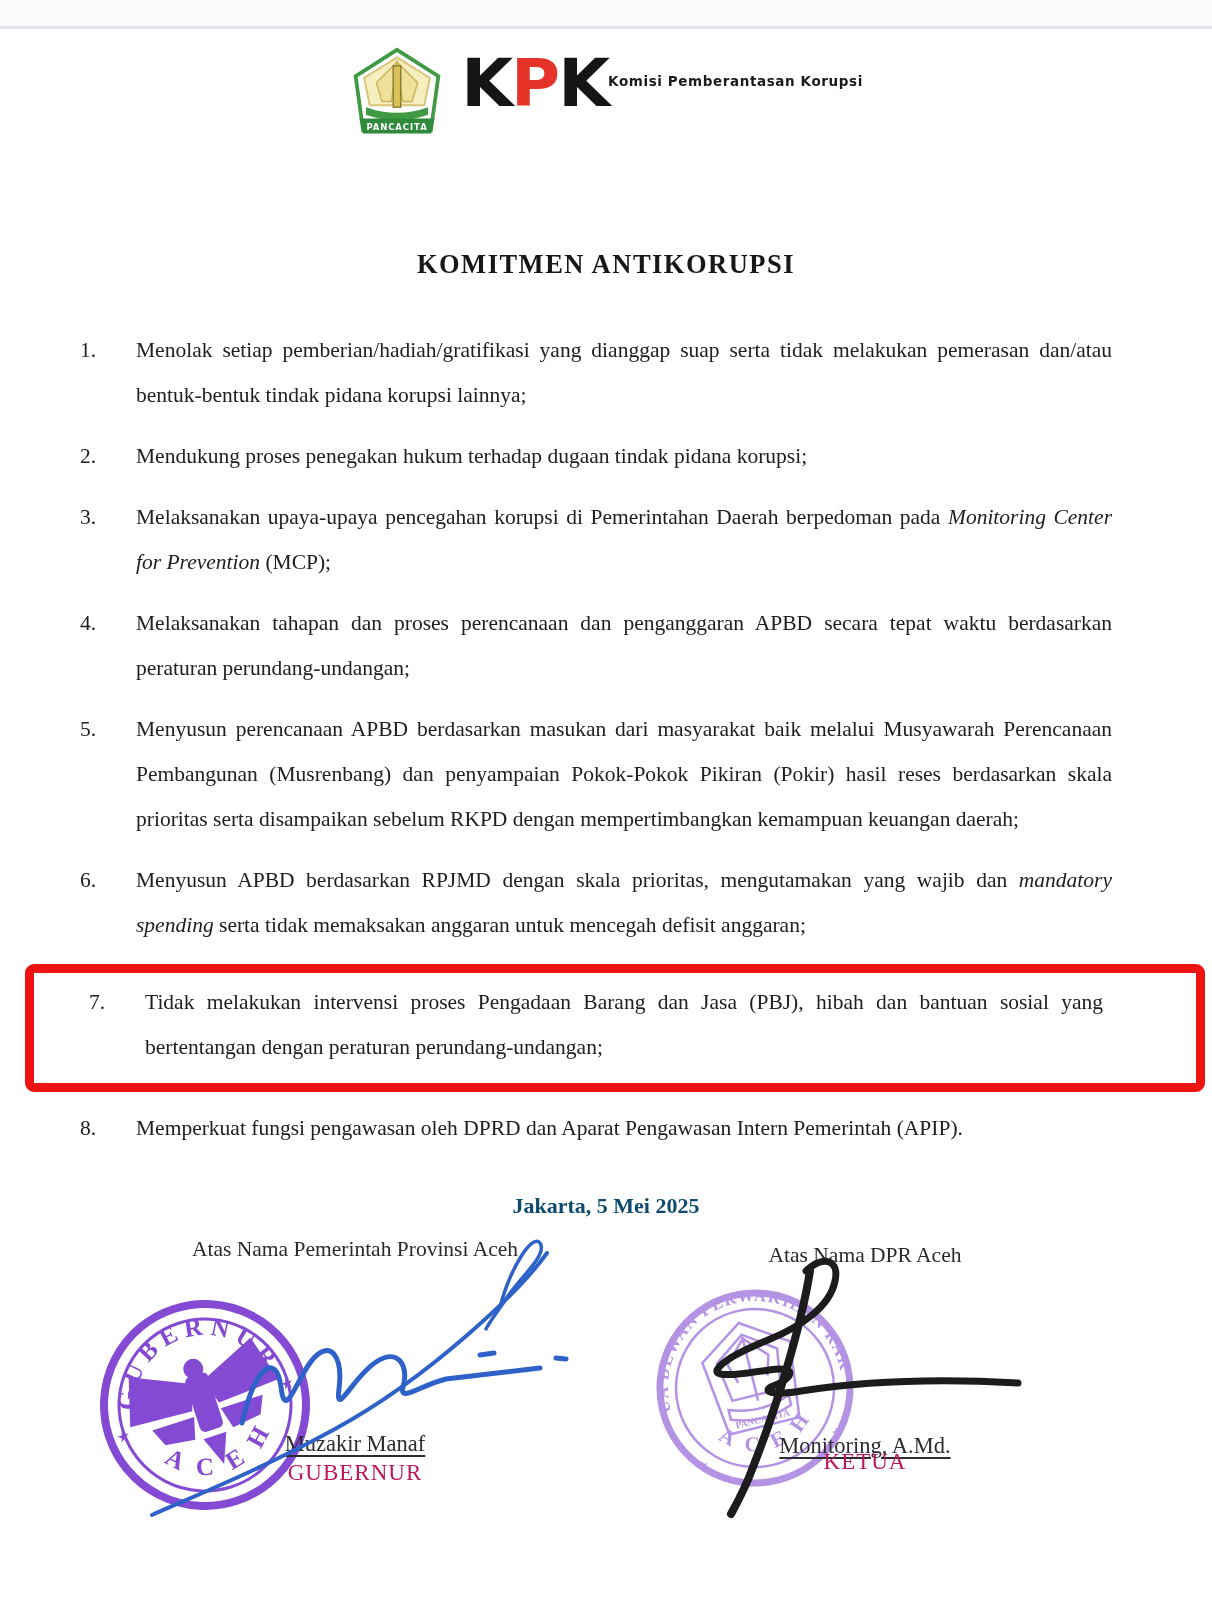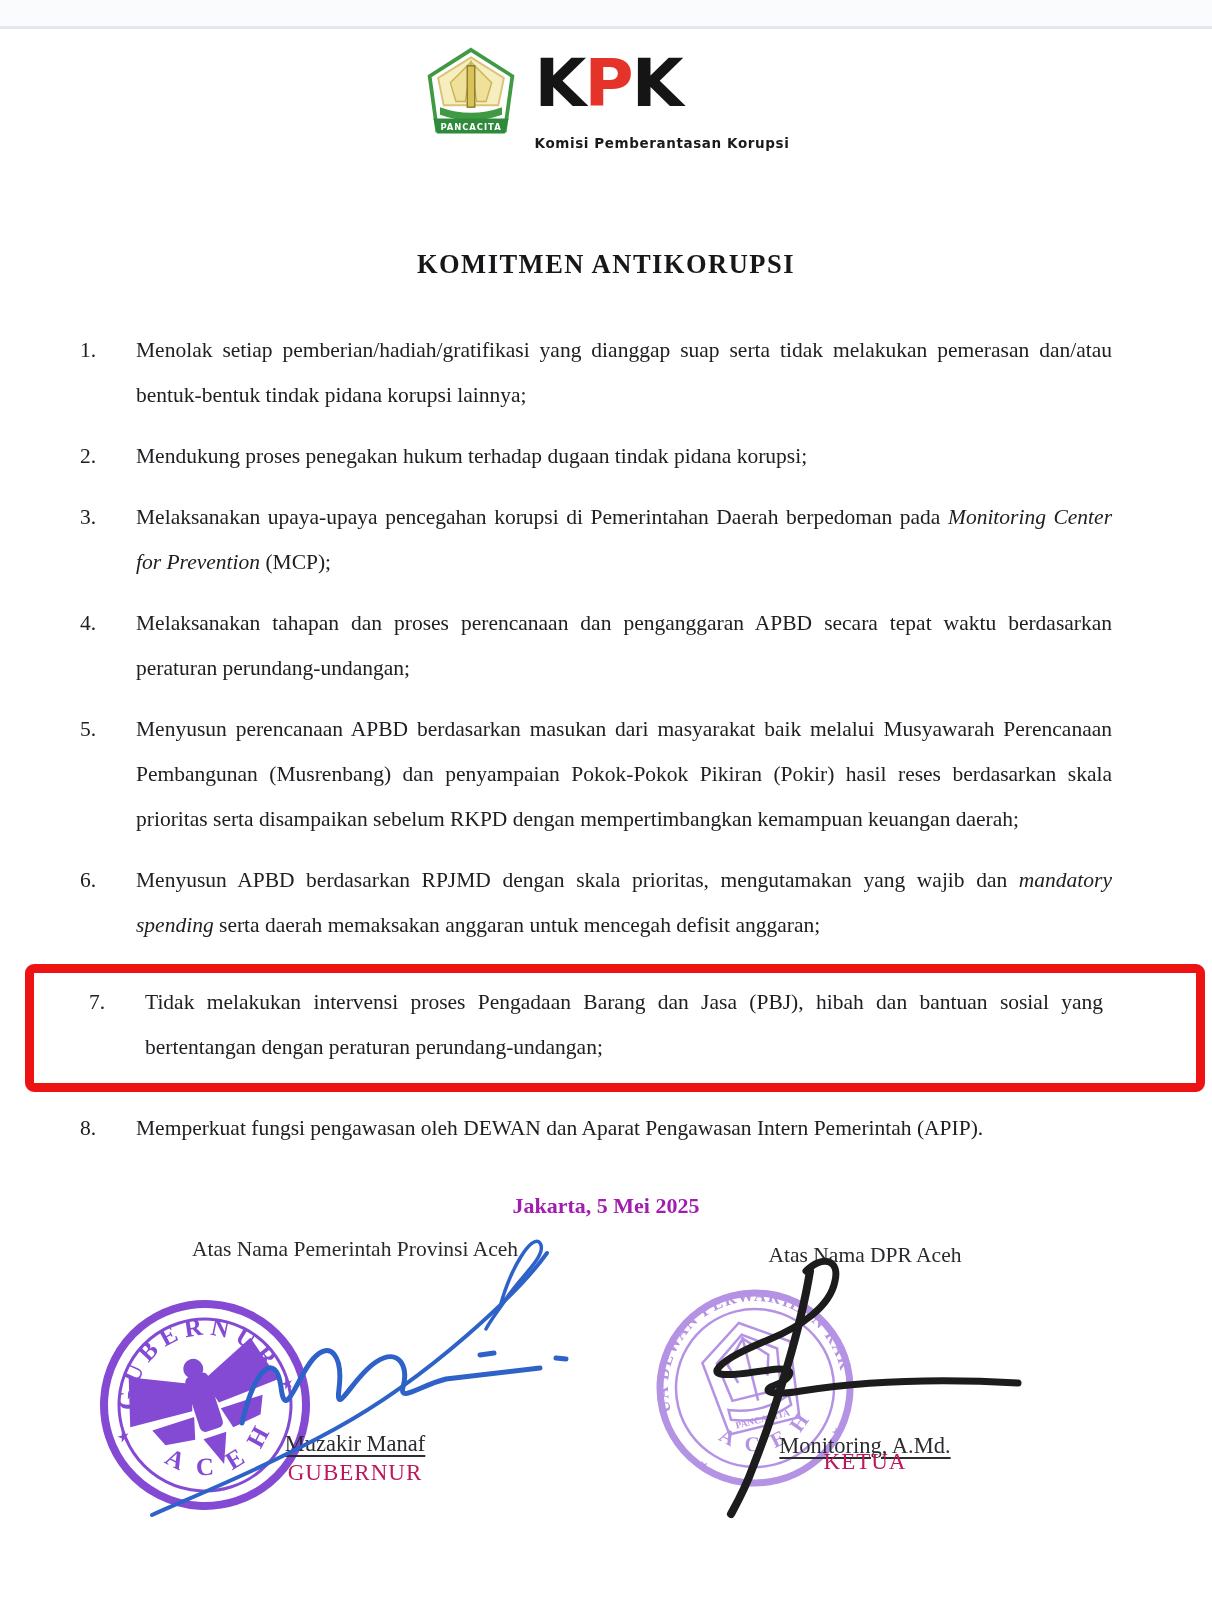--- a/index.html
+++ b/index.html
@@ -13,21 +13,21 @@
   }
   html,body{margin:0;padding:0;background:#fff;}
   .page{
     position:relative;width:1212px;height:1600px;background:#fff;overflow:hidden;
     font-family:"Liberation Serif",serif;color:var(--ink);
   }
   .scan-band{height:26px;background:#fafbfd;border-bottom:3px solid #e2e6ee;}
   
   .logo-row{display:flex;justify-content:center;align-items:flex-start;gap:16px;padding-top:18px;height:104px;}
   .crest{flex:0 0 auto;}
-  .wordmark{display:flex;flex-direction:column;align-items:flex-start;padding-top:6px;}
+  .wordmark{display:flex;flex-direction:row;align-items:flex-start;padding-top:6px;}
   .kpk-letters{font-family:"DejaVu Sans",sans-serif;font-weight:800;font-size:67px;line-height:0.93;letter-spacing:-2px;transform:scaleY(0.97);}
   .kpk-letters .p{color:var(--kpk-red);}
   .kpk-letters .k{color:#151515;}
   .kpk-tagline{font-family:"DejaVu Sans",sans-serif;font-weight:bold;font-size:13.5px;letter-spacing:.6px;color:#1a1a1a;margin-top:20px;white-space:nowrap;}
   
   .doc-title{
     text-align:center;font-weight:bold;font-size:26.5px;letter-spacing:1.5px;
     margin-top:98px;color:#17171a;
   }
   
@@ -35,21 +35,21 @@
   .item{display:flex;font-size:21.5px;line-height:45px;margin-bottom:16px;text-align:justify;color:#202024;}
   .item .num{flex:0 0 56px;}
   .item .itext{flex:1 1 auto;}
   .item.highlight{
     border:9px solid var(--highlight-red);
     border-radius:9px;
     margin:4px -93px 14px -55px;
     padding:7px 93px 13px 55px;
   }
   
-  .dateline{text-align:center;font-size:22px;font-weight:600;margin-top:42px;color:#a21caf;}
+  .dateline{text-align:center;font-size:22px;font-weight:600;margin-top:42px;color:#0c4a6e;}
   
   .sign-area{position:relative;height:319px;margin-top:8px;}
   .sig-head{position:absolute;text-align:center;font-size:21.5px;color:#2a2a2e;}
   .sig-head.left{left:130px;width:450px;top:10px;}
   .sig-head.right{left:640px;width:450px;top:16px;}
   .sig-name{position:absolute;text-align:center;font-size:22.5px;color:#2c2c30;z-index:3;}
   .sig-name .nm{text-decoration:underline;text-underline-offset:4px;}
   .sig-name.left{left:130px;width:450px;top:204px;}
   .sig-name.right{left:640px;width:450px;top:206px;}
   .sig-role{position:absolute;text-align:center;font-size:23px;letter-spacing:1px;color:#be185d;z-index:3;}
@@ -107,31 +107,31 @@
       <span class="itext"><span>Melaksanakan tahapan dan proses perencanaan dan penganggaran APBD secara tepat waktu berdasarkan peraturan perundang-undangan;</span></span>
     </div>
 
     <div class="item">
       <span class="num">5.</span>
       <span class="itext"><span>Menyusun perencanaan APBD berdasarkan masukan dari masyarakat baik melalui Musyawarah Perencanaan Pembangunan (Musrenbang) dan penyampaian Pokok-Pokok Pikiran (Pokir) hasil reses berdasarkan skala prioritas serta disampaikan sebelum RKPD dengan mempertimbangkan kemampuan keuangan daerah;</span></span>
     </div>
 
     <div class="item">
       <span class="num">6.</span>
-      <span class="itext"><span>Menyusun APBD berdasarkan RPJMD dengan skala prioritas, mengutamakan yang wajib dan </span><i>mandatory spending</i><span> serta daerah memaksakan anggaran untuk mencegah defisit anggaran;</span></span>
+      <span class="itext"><span>Menyusun APBD berdasarkan RPJMD dengan skala prioritas, mengutamakan yang wajib dan </span><i>mandatory spending</i><span> serta tidak memaksakan anggaran untuk mencegah defisit anggaran;</span></span>
     </div>
 
     <div class="item highlight">
       <span class="num">7.</span>
       <span class="itext"><span>Tidak melakukan intervensi proses Pengadaan Barang dan Jasa (PBJ), hibah dan bantuan sosial yang bertentangan dengan peraturan perundang-undangan;</span></span>
     </div>
 
     <div class="item">
       <span class="num">8.</span>
-      <span class="itext"><span>Memperkuat fungsi pengawasan oleh DEWAN dan Aparat Pengawasan Intern Pemerintah (APIP).</span></span>
+      <span class="itext"><span>Memperkuat fungsi pengawasan oleh DPRD dan Aparat Pengawasan Intern Pemerintah (APIP).</span></span>
     </div>
   </div>
 
   <div class="dateline">Jakarta, 5 Mei 2025</div>
 
   <div class="sign-area">
 
     <div class="sig-head left">Atas Nama Pemerintah Provinsi Aceh</div>
     <div class="sig-head right">Atas Nama DPR Aceh</div>
 

